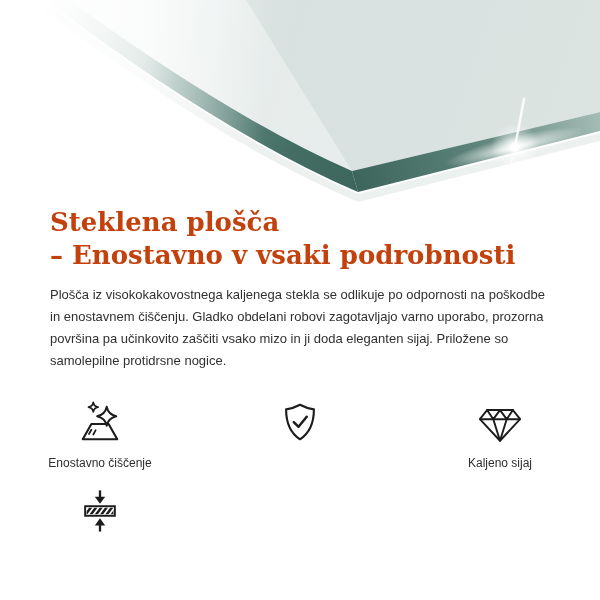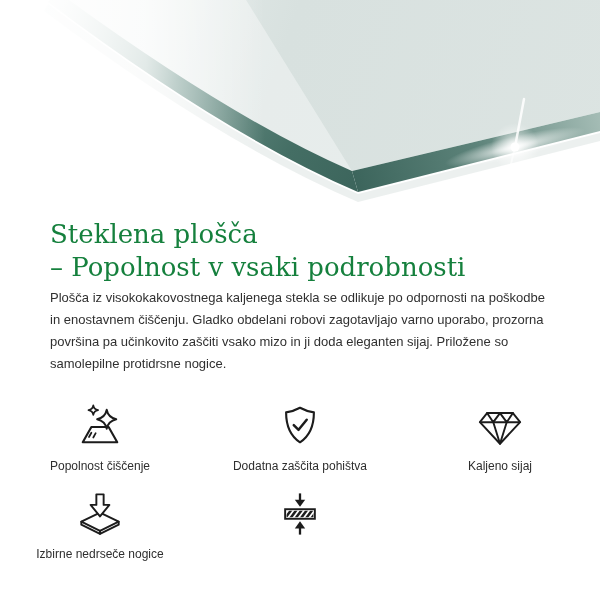--- a/index.html
+++ b/index.html
@@ -4,31 +4,31 @@
 <style>
   html,body{margin:0;padding:0;background:#fff;}
   body{width:600px;height:600px;overflow:hidden;font-family:"Liberation Sans",sans-serif;}
 
   .hero{position:relative;width:600px;height:205px;background:#fff;overflow:hidden;}
   .hero svg{display:block;}
 
   .content{padding:0 50px;}
 
   h1{
-    margin:13px 0 0 0;
+    margin:1px 0 0 0;
     font-family:"DejaVu Serif",serif;
-    font-weight:400;
+    font-weight:700;
     font-size:26px;
     line-height:1.25;
-    color:#15803d;
+    color:#c2410c;
     letter-spacing:0;
   }
 
   .desc{
-    margin:4px 0 0 0;
+    margin:13px 0 0 0;
     max-width:528px;
     font-size:13px;
     line-height:22px;
     color:#303030;
   }
 
   .features{
     margin-top:26px;
     display:grid;
     grid-template-columns:1fr 1fr 1fr;
@@ -96,74 +96,62 @@
       <line x1="515" y1="147" x2="524" y2="99" stroke="#ffffff" stroke-opacity="0.85" stroke-width="2.5" stroke-linecap="round"></line>
       <line x1="515" y1="147" x2="507" y2="181" stroke="#ffffff" stroke-opacity="0.55" stroke-width="2" stroke-linecap="round"></line>
       <circle cx="515" cy="147" r="4.5" fill="#ffffff"></circle>
     </g>
   </svg>
 </div>
 
 <div class="content">
   <h1>
     <span>Steklena plošča</span><br>
-    <span>– Popolnost v vsaki podrobnosti</span>
+    <span>– Enostavno v vsaki podrobnosti</span>
   </h1>
   <p class="desc">Plošča iz visokokakovostnega kaljenega stekla se odlikuje po odpornosti na poškodbe in enostavnem čiščenju. Gladko obdelani robovi zagotavljajo varno uporabo, prozorna površina pa učinkovito zaščiti vsako mizo in ji doda eleganten sijaj. Priložene so samolepilne protidrsne nogice.</p>
 </div>
 
 <div class="features">
 
   <div class="feature">
     <div class="ficon">
       <svg width="46" height="46" viewBox="0 0 48 48" fill="none" stroke="#1c1c1c" stroke-width="2.2" stroke-linecap="round" stroke-linejoin="round">
         <path d="M15 25 H33 L42 41 H6 Z"></path>
         <path d="M12.5 35.5 L15 31" stroke-width="1.8"></path>
         <path d="M17 36 L19.5 31.5" stroke-width="1.8"></path>
         <path d="M31 7 Q32.5 15 41 17 Q32.5 19 31 27 Q29.5 19 21 17 Q29.5 15 31 7 Z" fill="#ffffff" stroke-width="2"></path>
         <path d="M17 2.5 Q17.7 6.8 22 7.5 Q17.7 8.2 17 12.5 Q16.3 8.2 12 7.5 Q16.3 6.8 17 2.5 Z" fill="#ffffff" stroke-width="1.8"></path>
       </svg>
     </div>
-    <div class="flabel">Popolnost čiščenje</div>
+    <div class="flabel">Enostavno čiščenje</div>
   </div>
 
   <div class="feature">
     <div class="ficon">
       <svg width="46" height="46" viewBox="0 0 48 48" fill="none" stroke="#1c1c1c" stroke-width="2.2" stroke-linecap="round" stroke-linejoin="round">
         <path d="M24 5 C28.5 7.5 33 9 38.5 9.8 C38.5 23 34.5 34 24 41 C13.5 34 9.5 23 9.5 9.8 C15 9 19.5 7.5 24 5 Z"></path>
         <path d="M17.5 23 L22.5 28 L31 17.5" stroke-width="2.6"></path>
       </svg>
     </div>
-    <div class="flabel">Dodatna zaščita pohištva</div>
   </div>
 
 
   <div class="feature">
     <div class="ficon">
       <svg width="46" height="46" viewBox="0 0 48 48" fill="none" stroke="#1c1c1c" stroke-width="2" stroke-linecap="round" stroke-linejoin="round">
         <path d="M10.5 10.5 L37.5 10.5 L45 20 L24 42.5 L3 20 Z"></path>
         <path d="M3.5 20 L44.5 20"></path>
         <path d="M10.5 10.5 L17 20 L24 10.5 L31 20 L37.5 10.5"></path>
         <path d="M17 20 L24 42.5 M31 20 L24 42.5"></path>
       </svg>
     </div>
     <div class="flabel">Kaljeno sijaj</div>
   </div>
 
-  <div class="feature">
-    <div class="ficon">
-      <svg width="46" height="46" viewBox="0 0 48 48" fill="none" stroke="#1c1c1c" stroke-width="2" stroke-linecap="round" stroke-linejoin="round">
-        <path d="M4.5 32 L24 22.5 L43.5 32 L24 41.5 Z"></path>
-        <path d="M4.5 32 L4.5 35.2 L24 44.7 L43.5 35.2 L43.5 32"></path>
-        <path d="M24 41.5 L24 44.7"></path>
-        <path d="M20.2 3.5 L27.8 3.5 L27.8 14.5 L33.8 14.5 L24 26.5 L14.2 14.5 L20.2 14.5 Z" fill="#ffffff"></path>
-      </svg>
-    </div>
-    <div class="flabel">Izbirne nedrseče nogice</div>
-  </div>
 
   <div class="feature">
     <div class="ficon">
       <svg width="46" height="46" viewBox="0 0 48 48" fill="none" stroke="#1c1c1c" stroke-width="2" stroke-linecap="butt">
         <defs>
           <clipPath id="barclip">
               <rect x="10" y="20.5" width="28" height="7"></rect>
             </clipPath>
         </defs>
         <line x1="24" y1="2.5" x2="24" y2="10" stroke-width="2.4"></line>

